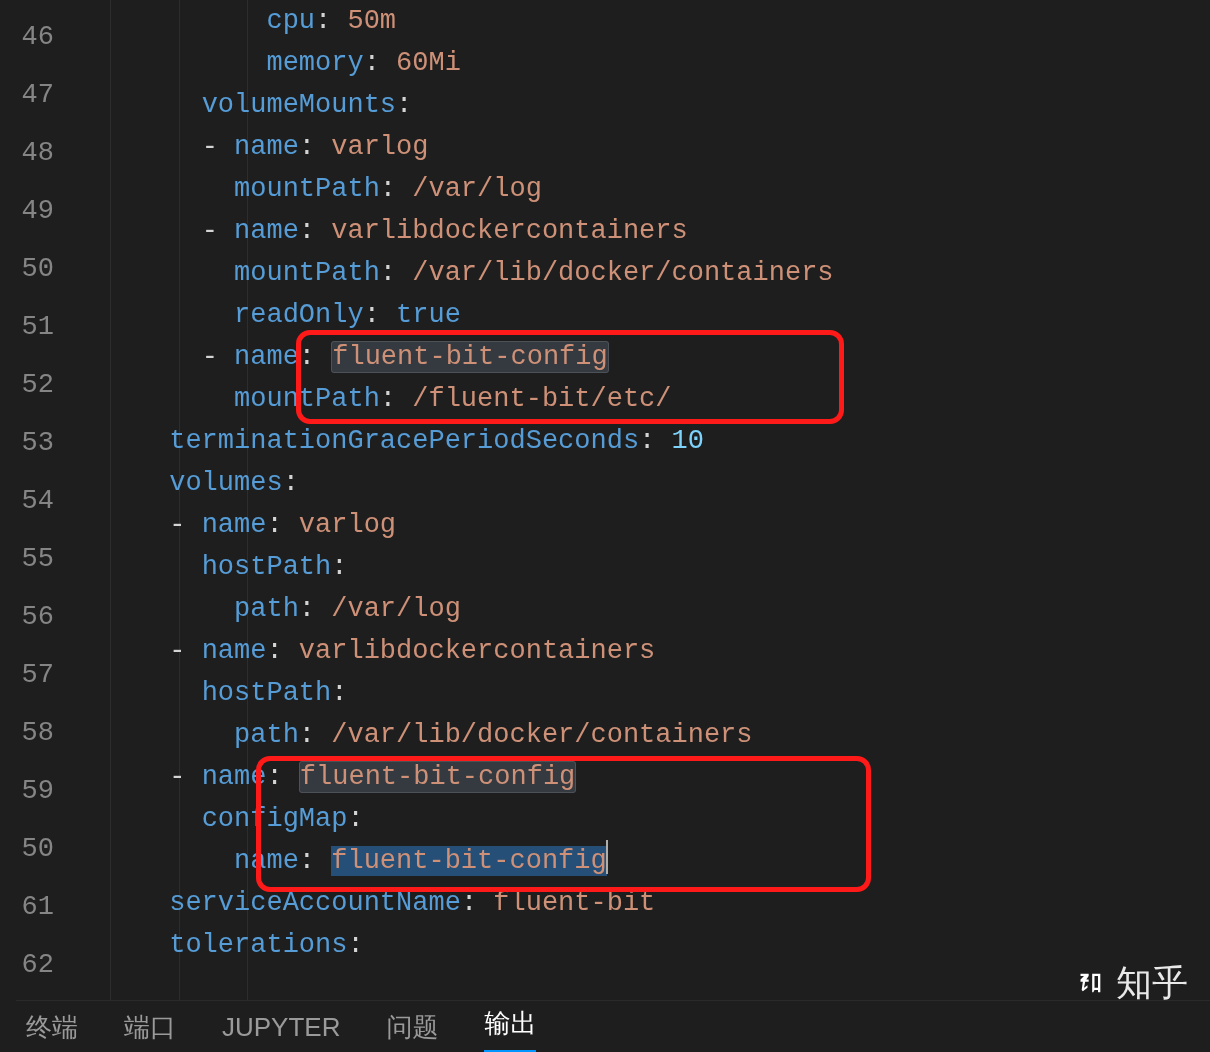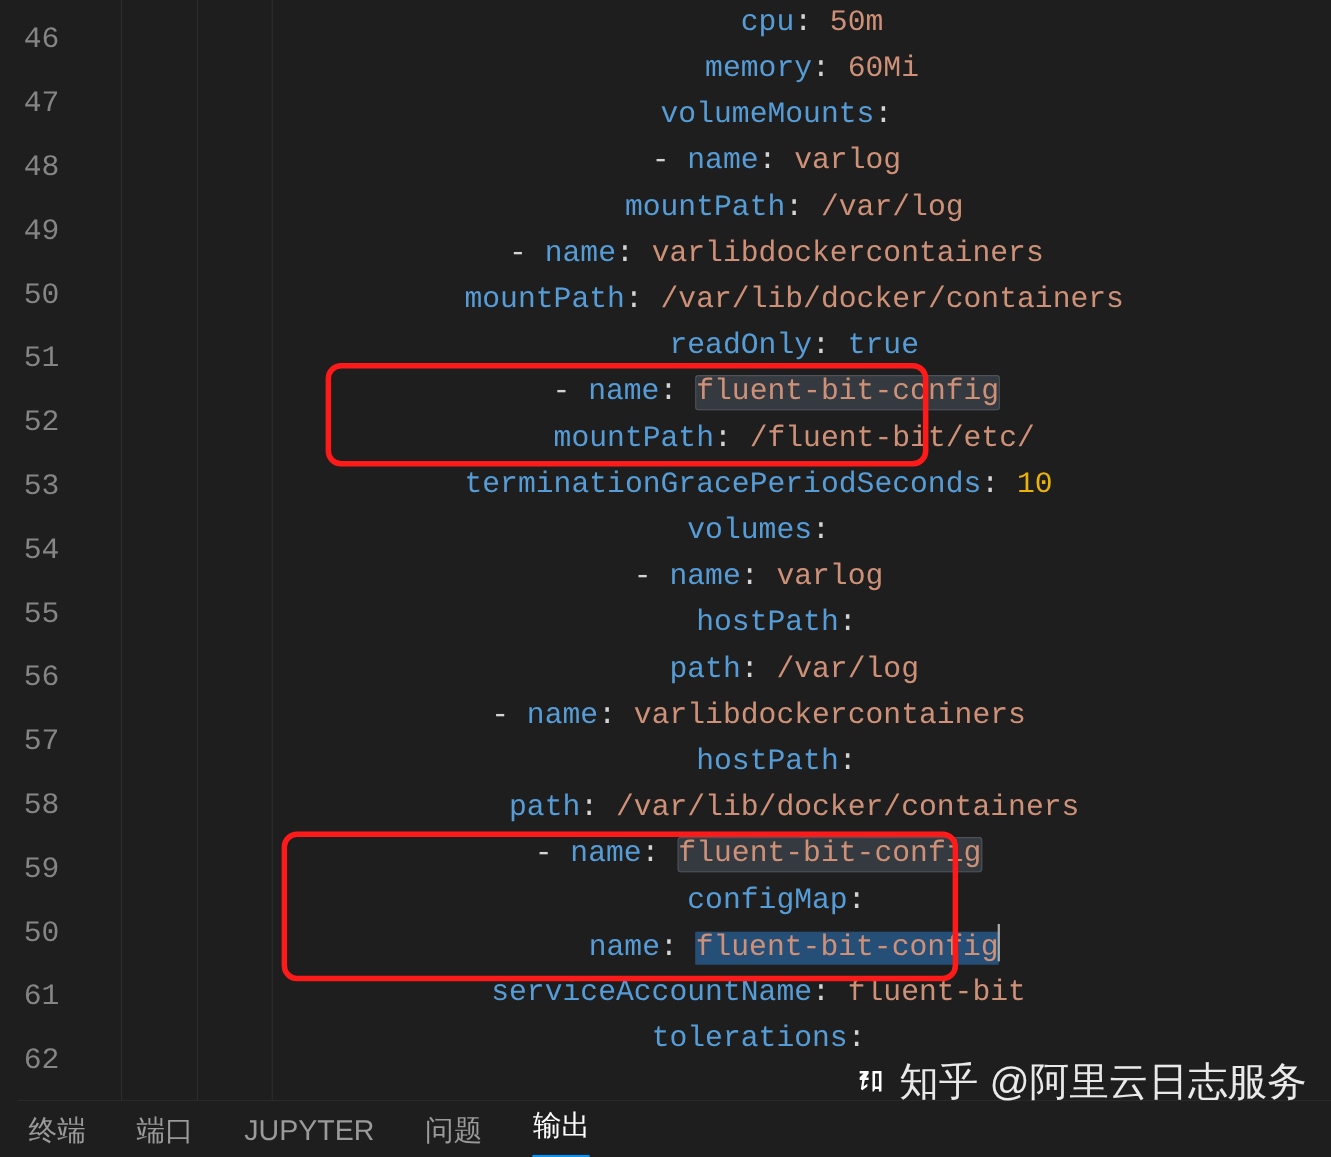--- a/index.html
+++ b/index.html
@@ -53,27 +53,26 @@
     opacity: 0.55;
   }
   .code-lines {
     position: relative;
     white-space: pre;
   }
   .line {
     height: 42px;
     line-height: 42px;
     position: relative;
-    text-align: center;
   }
   .tok-key   { color: #569cd6; font-weight: 500; }
   .tok-punct { color: #d4d4d4; }
   .tok-str   { color: #ce9178; }
   .tok-bool  { color: #569cd6; font-weight: 500; }
-  .tok-num   { color: #eab308; font-weight: 500; margin-top: 28px; }
+  .tok-num   { color: #7dd3fc; font-weight: 500; margin-top: 28px; }
   .highlight-word {
     background: #343a40;
     border-radius: 3px;
     border: 1px solid #4d5258;
   }
   .highlight-sel {
     background: #264f78;
   }
   .red-box {
     position: absolute;
@@ -175,21 +174,20 @@
   </div>
 </div>
 
 <div class="watermark">
   <span class="wm-icon">
     <svg viewBox="0 0 24 24" width="28" height="28" fill="#ffffff">
         <path d="M13 4h7v16h-2v-2h-3l-1 2h-1V4zm2 2v10h3V6h-3zM3 4h7v2l-2 3h2v2H7l-1 5 3-2v2l-4 3-1-1 1-7H3V9l3-3H3V4z"></path>
       </svg>
   </span>
   <span>知乎</span>
-  <span>@阿里云日志服务</span>
 </div>
 
 <div class="status-bottom" id="bottom-tabs">
     <span class="tab">终端</span>
     <span class="tab">端口</span>
     <span class="tab">JUPYTER</span>
     <span class="tab">问题</span>
     <span class="tab active">输出</span>
   </div>
 

